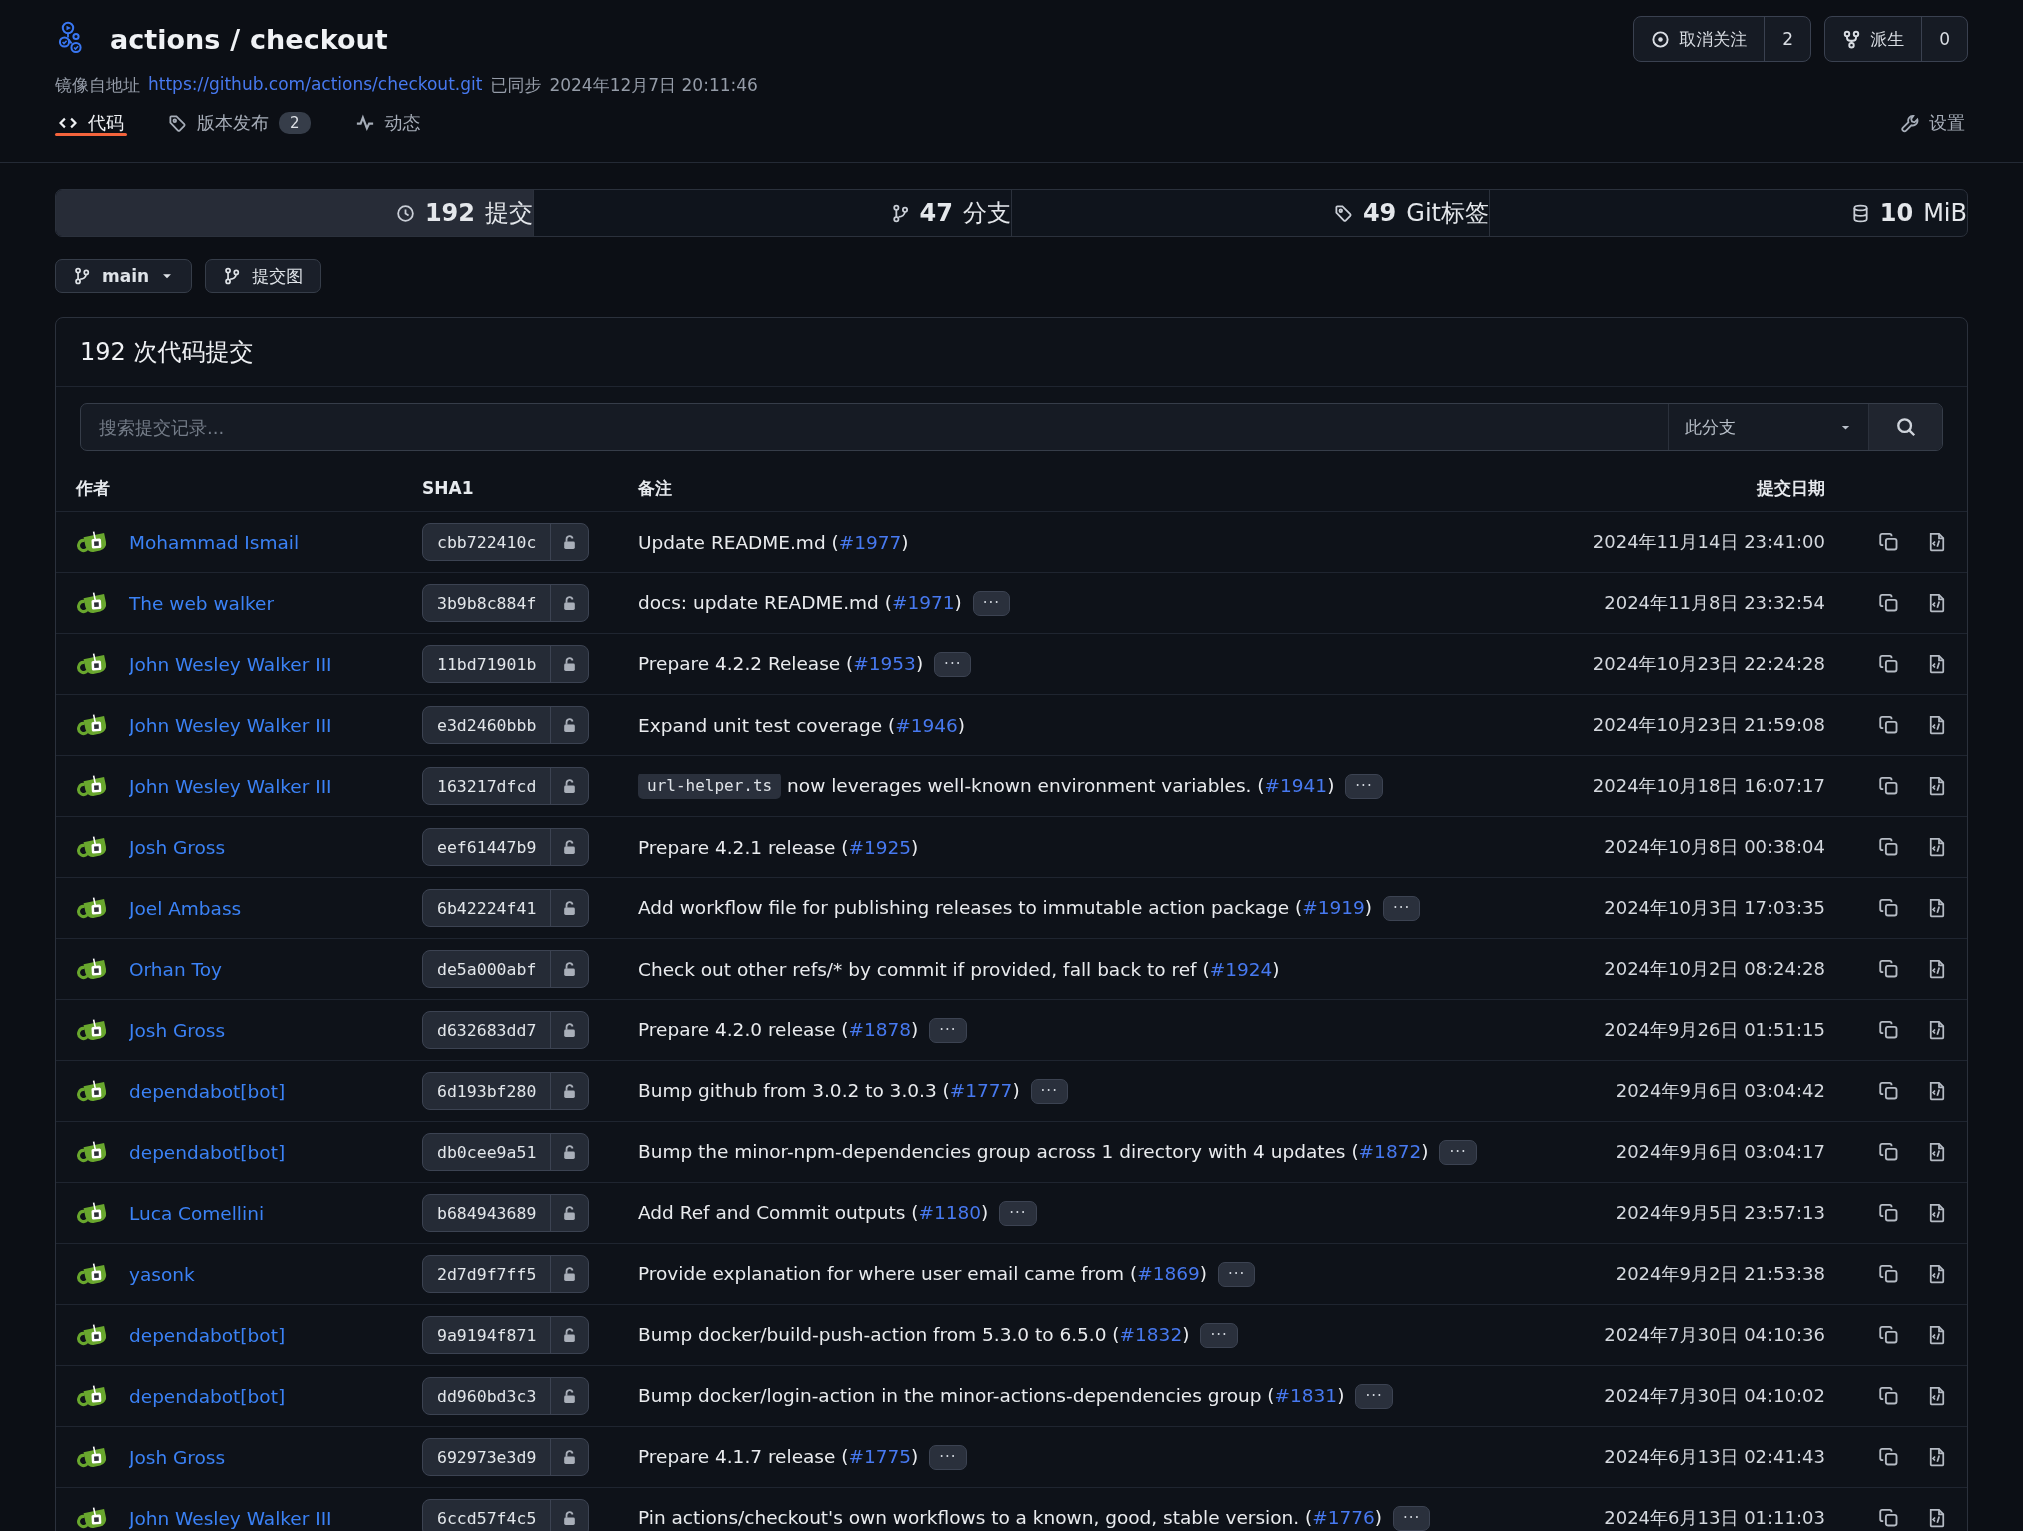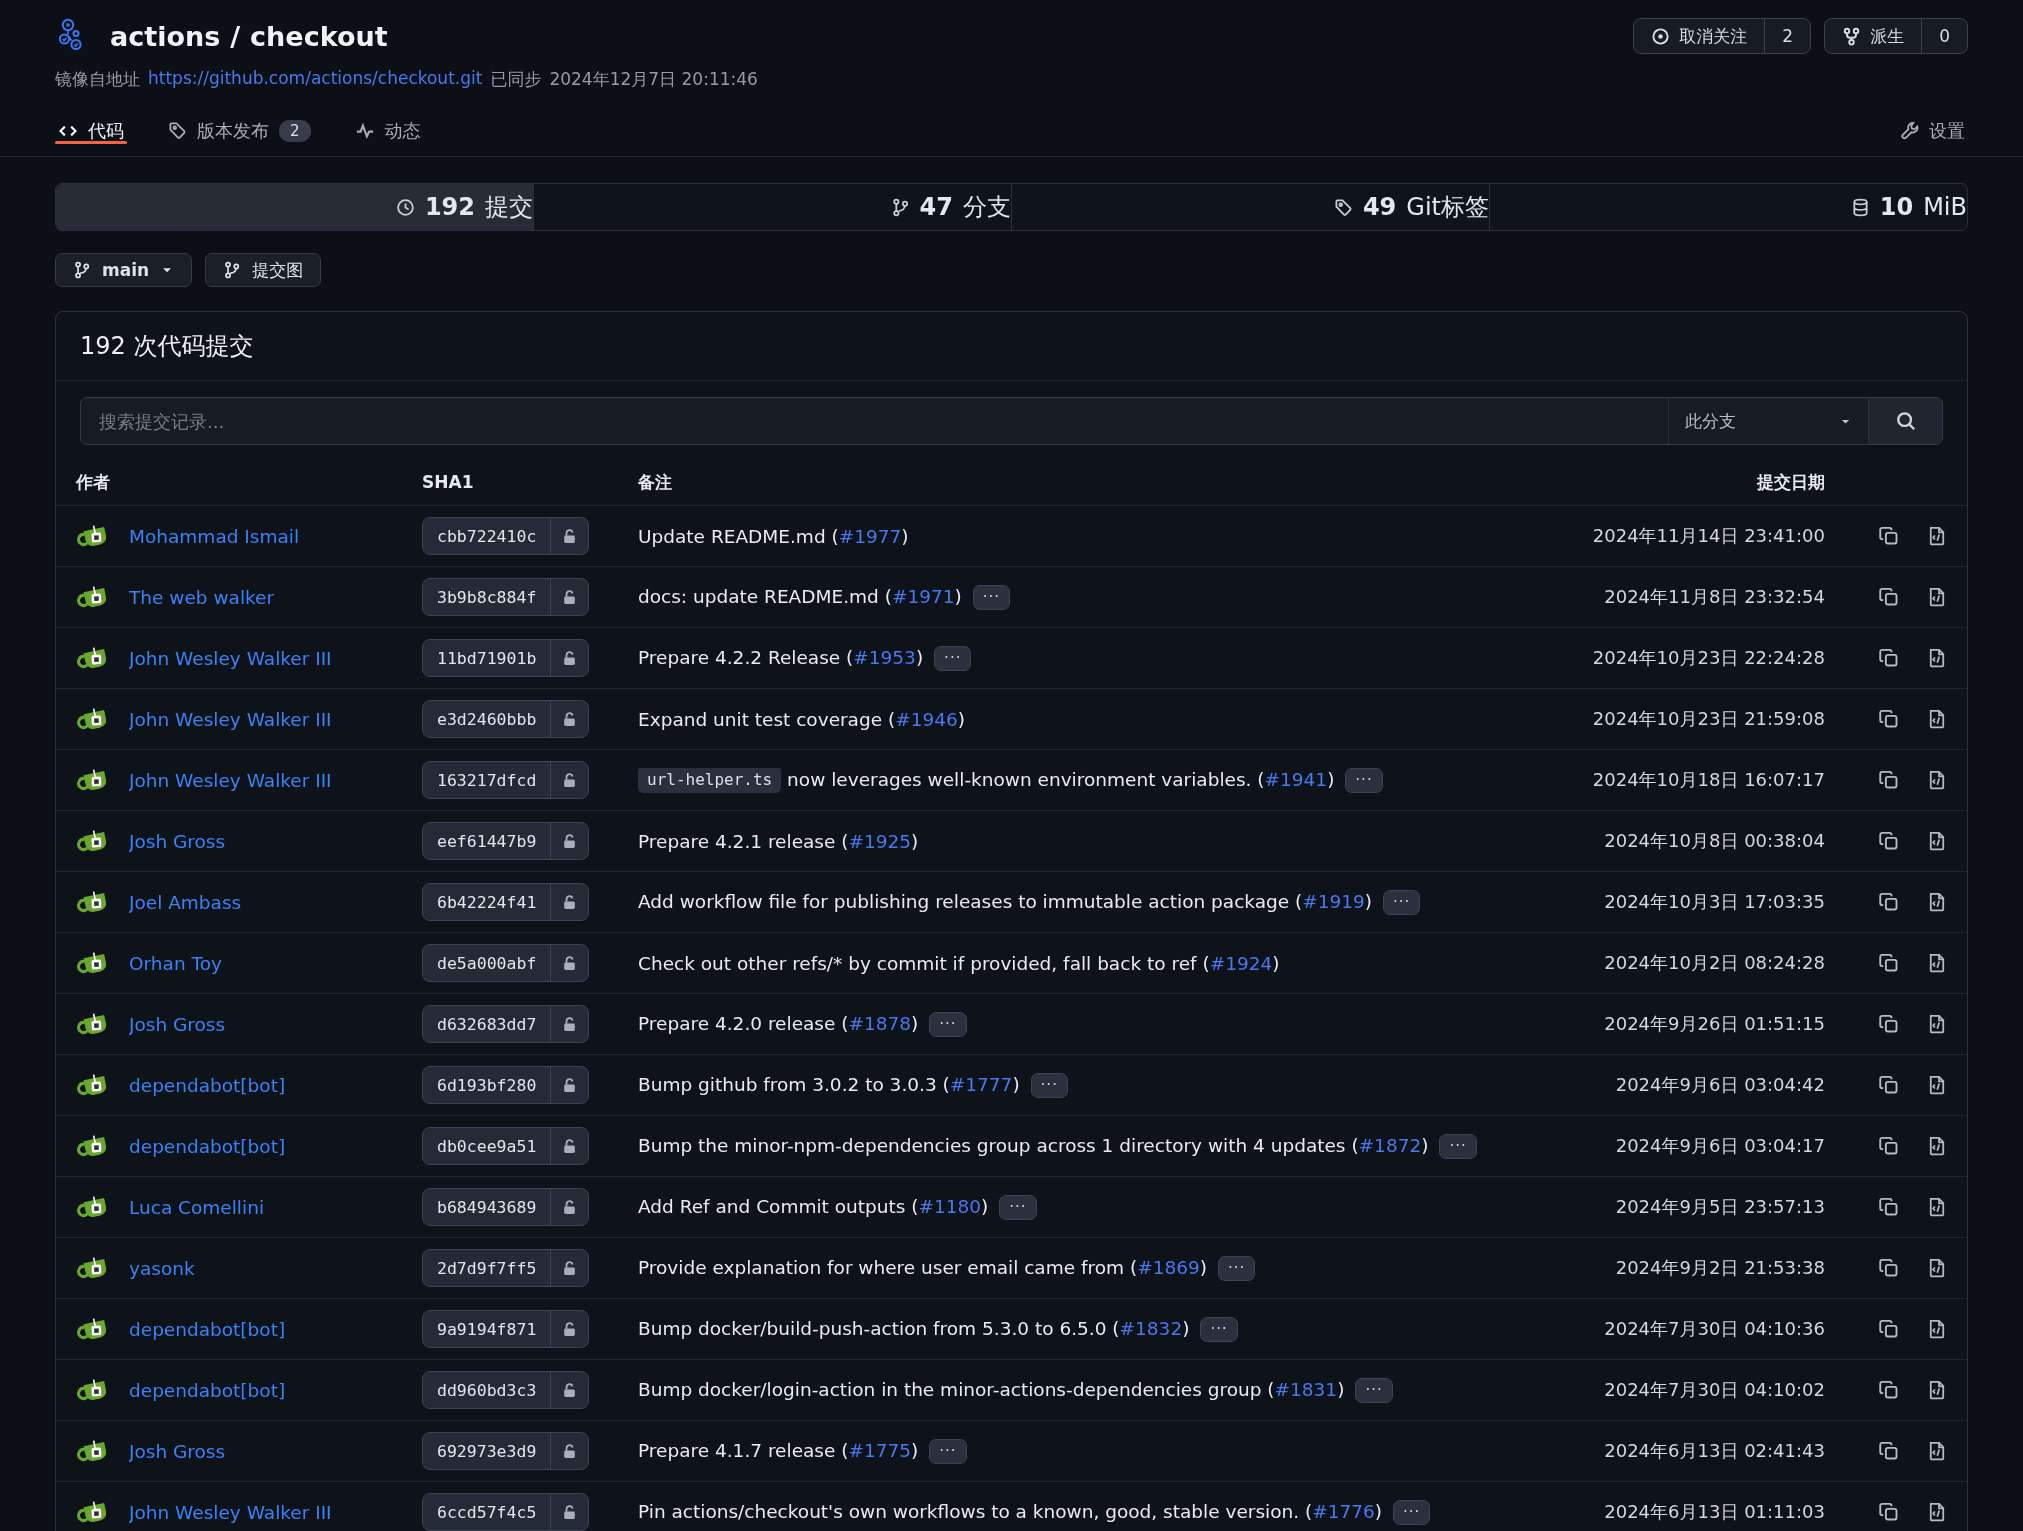--- a/index.html
+++ b/index.html
@@ -10,33 +10,33 @@
     font-size:18px;
   }
   svg { display:block; }
 
   
   .top-header { display:flex; align-items:center; padding:16px 55px 0 55px; }
   .repo-title-wrap { display:flex; align-items:center; gap:15px; flex:1; }
   .repo-title { font-size:27px; font-weight:bold; color:#f0f2f5; display:flex; gap:10px; align-items:baseline;}
   .repo-title .sep { color:#f0f2f5; }
   .hdr-actions { display:flex; gap:13px; }
-  .hdr-btn { display:flex; align-items:stretch; height:36px; border:1px solid #3a4150;
+  .hdr-btn { display:flex; align-items:stretch; height:46px; border:1px solid #3a4150;
              border-radius:8px; background:#161b24; overflow:hidden; cursor:pointer; }
   .hdr-btn .btn-main { display:flex; align-items:center; gap:9px; padding:0 17px;
                        color:#d9dde3; font-size:17px; }
   .hdr-btn .btn-count { display:flex; align-items:center; padding:0 17px;
                         border-left:1px solid #3a4150; color:#d9dde3; font-size:17px; }
 
   
   .mirror-line { padding:12px 55px 0 55px; font-size:17px; color:#959ca8; display:flex; gap:8px; }
   .mirror-line a { color:#4779f0; text-decoration:none; }
 
   
-  .tab-bar { margin-top:14px; padding:0 55px; display:flex; gap:38px; align-items:center;
+  .tab-bar { margin-top:14px; padding:0 55px; display:flex; gap:38px; align-items:flex-start;
              height:52px; border-bottom:1px solid #242a35; }
   .tab { display:flex; align-items:center; gap:10px; color:#a6adb8; font-size:18px;
          position:relative; cursor:pointer; padding:0 3px; }
   .tab.active { color:#eff1f4; }
   .tab.active::after { content:""; position:absolute; left:0; right:0; bottom:-1px;
                        height:3px; background:#f5643c; border-radius:2px; }
   .tab-badge { background:#363d49; border-radius:10px; padding:2px 11px; font-size:15px; color:#dde0e5; }
   .tab-spacer { flex:1; }
 
   

